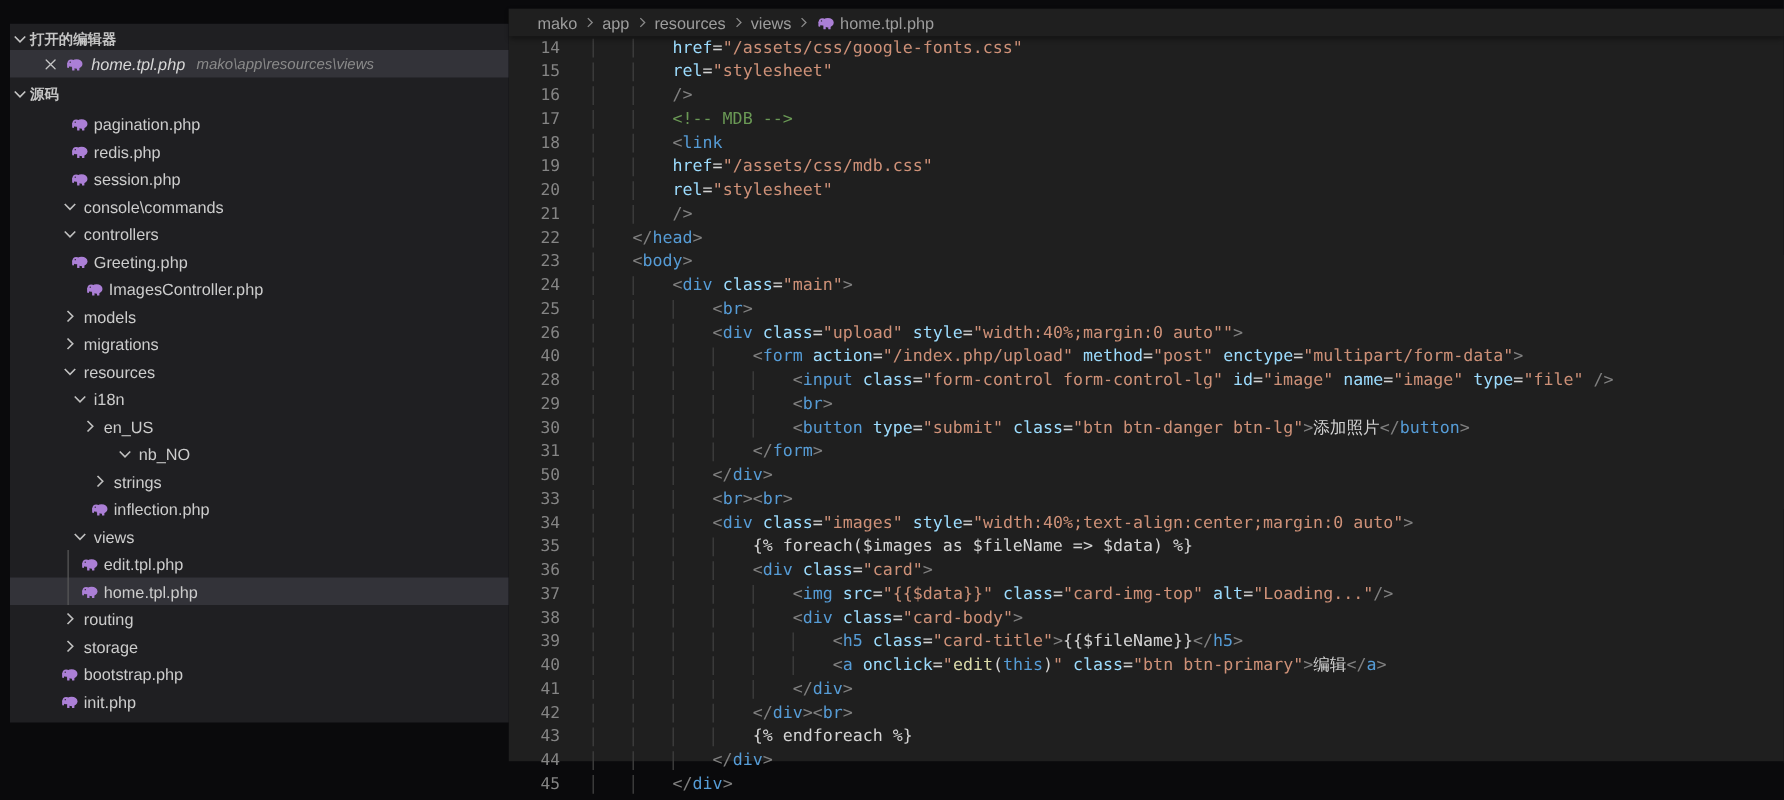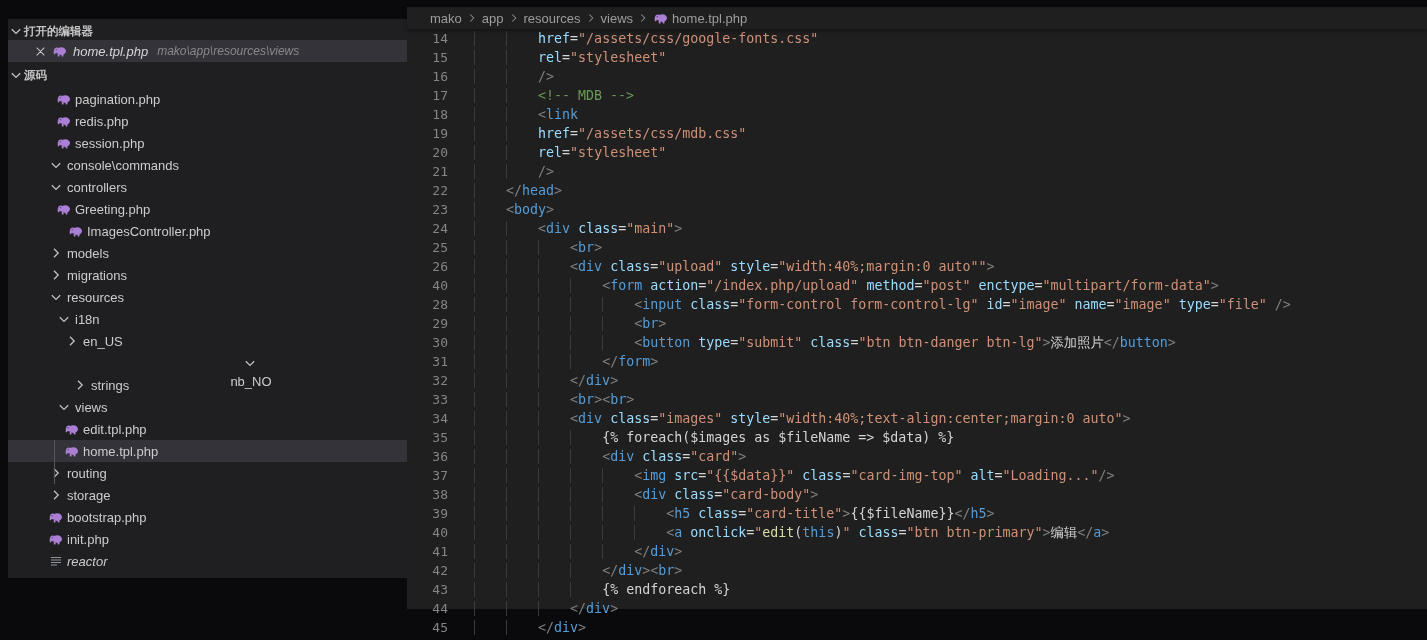--- a/index.html
+++ b/index.html
@@ -149,26 +149,34 @@
             </svg></span><span class="tlabel">migrations</span></div>
         <div class="trow" style="padding-left: 40px;"><span class="ticon"><svg width="16" height="16" viewBox="0 0 16 16">
               <path d="M3.8 6.2 8 10.4l4.2-4.2" fill="none" stroke="#c0c0c0" stroke-width="1.3"></path>
             </svg></span><span class="tlabel">resources</span></div>
         <div class="trow" style="padding-left: 48px;"><span class="ticon"><svg width="16" height="16" viewBox="0 0 16 16">
               <path d="M3.8 6.2 8 10.4l4.2-4.2" fill="none" stroke="#c0c0c0" stroke-width="1.3"></path>
             </svg></span><span class="tlabel">i18n</span></div>
         <div class="trow" style="padding-left: 56px;"><span class="ticon"><svg width="16" height="16" viewBox="0 0 16 16">
               <path d="M6 3.8l4.2 4.2L6 12.2" fill="none" stroke="#c0c0c0" stroke-width="1.3"></path>
             </svg></span><span class="tlabel">en_US</span></div>
-        <div class="trow" style="padding-left: 84px; flex-direction: column;"><span class="ticon"><svg width="16" height="16" viewBox="0 0 16 16">
+        <div class="trow" style="padding-left: 84px;"><span class="ticon"><svg width="16" height="16" viewBox="0 0 16 16">
               <path d="M3.8 6.2 8 10.4l4.2-4.2" fill="none" stroke="#c0c0c0" stroke-width="1.3"></path>
             </svg></span><span class="tlabel">nb_NO</span></div>
         <div class="trow" style="padding-left: 64px;"><span class="ticon"><svg width="16" height="16" viewBox="0 0 16 16">
               <path d="M6 3.8l4.2 4.2L6 12.2" fill="none" stroke="#c0c0c0" stroke-width="1.3"></path>
             </svg></span><span class="tlabel">strings</span></div>
+        <div class="trow" style="padding-left: 64px;"><span class="ticon"><svg width="16" height="16" viewBox="0 0 16 16">
+              <ellipse cx="9.3" cy="8.1" rx="4.7" ry="3.8" style="fill:var(--php_icon,#ab7fd6)"></ellipse>
+              <circle cx="4.9" cy="7.4" r="2.9" style="fill:var(--php_icon,#ab7fd6)"></circle>
+              <rect x="1.7" y="7" width="1.6" height="4.4" rx="0.8" style="fill:var(--php_icon,#ab7fd6)"></rect>
+              <rect x="5.7" y="10.4" width="1.9" height="3" rx="0.4" style="fill:var(--php_icon,#ab7fd6)"></rect>
+              <rect x="9.6" y="10.4" width="1.9" height="3" rx="0.4" style="fill:var(--php_icon,#ab7fd6)"></rect>
+              <circle cx="4.2" cy="6.7" r="0.55" fill="#1f1f22"></circle>
+            </svg></span><span class="tlabel">inflection.php</span></div>
         <div class="trow" style="padding-left: 48px;"><span class="ticon"><svg width="16" height="16" viewBox="0 0 16 16">
               <path d="M3.8 6.2 8 10.4l4.2-4.2" fill="none" stroke="#c0c0c0" stroke-width="1.3"></path>
             </svg></span><span class="tlabel">views</span></div>
         <div class="trow" style="padding-left: 56px;"><span class="ticon"><svg width="16" height="16" viewBox="0 0 16 16">
               <ellipse cx="9.3" cy="8.1" rx="4.7" ry="3.8" style="fill:var(--php_icon,#ab7fd6)"></ellipse>
               <circle cx="4.9" cy="7.4" r="2.9" style="fill:var(--php_icon,#ab7fd6)"></circle>
               <rect x="1.7" y="7" width="1.6" height="4.4" rx="0.8" style="fill:var(--php_icon,#ab7fd6)"></rect>
               <rect x="5.7" y="10.4" width="1.9" height="3" rx="0.4" style="fill:var(--php_icon,#ab7fd6)"></rect>
               <rect x="9.6" y="10.4" width="1.9" height="3" rx="0.4" style="fill:var(--php_icon,#ab7fd6)"></rect>
               <circle cx="4.2" cy="6.7" r="0.55" fill="#1f1f22"></circle>
@@ -303,21 +311,21 @@
         </div>
         <div class="cl">
           <span class="ln">30</span>
           <span class="lc"><span class="ig">    </span><span class="ig">    </span><span class="ig">    </span><span class="ig">    </span><span class="ig">    </span><span class="t-punct">&lt;</span><span class="t-tag">button</span><span class="t-txt"> </span><span class="t-attr">type</span><span class="t-eq">=</span><span class="t-str">"submit"</span><span class="t-txt"> </span><span class="t-attr">class</span><span class="t-eq">=</span><span class="t-str">"btn btn-danger btn-lg"</span><span class="t-punct">&gt;</span><span class="t-txt">添加照片</span><span class="t-punct">&lt;/</span><span class="t-tag">button</span><span class="t-punct">&gt;</span></span>
         </div>
         <div class="cl">
           <span class="ln">31</span>
           <span class="lc"><span class="ig">    </span><span class="ig">    </span><span class="ig">    </span><span class="ig">    </span><span class="t-punct">&lt;/</span><span class="t-tag">form</span><span class="t-punct">&gt;</span></span>
         </div>
         <div class="cl">
-          <span class="ln">32</span>
+          <span class="ln">50</span>
           <span class="lc"><span class="ig">    </span><span class="ig">    </span><span class="ig">    </span><span class="t-punct">&lt;/</span><span class="t-tag">div</span><span class="t-punct">&gt;</span></span>
         </div>
         <div class="cl">
           <span class="ln">33</span>
           <span class="lc"><span class="ig">    </span><span class="ig">    </span><span class="ig">    </span><span class="t-punct">&lt;</span><span class="t-tag">br</span><span class="t-punct">&gt;</span><span class="t-punct">&lt;</span><span class="t-tag">br</span><span class="t-punct">&gt;</span></span>
         </div>
         <div class="cl">
           <span class="ln">34</span>
           <span class="lc"><span class="ig">    </span><span class="ig">    </span><span class="ig">    </span><span class="t-punct">&lt;</span><span class="t-tag">div</span><span class="t-txt"> </span><span class="t-attr">class</span><span class="t-eq">=</span><span class="t-str">"images"</span><span class="t-txt"> </span><span class="t-attr">style</span><span class="t-eq">=</span><span class="t-str">"width:40%;text-align:center;margin:0 auto"</span><span class="t-punct">&gt;</span></span>
         </div>

